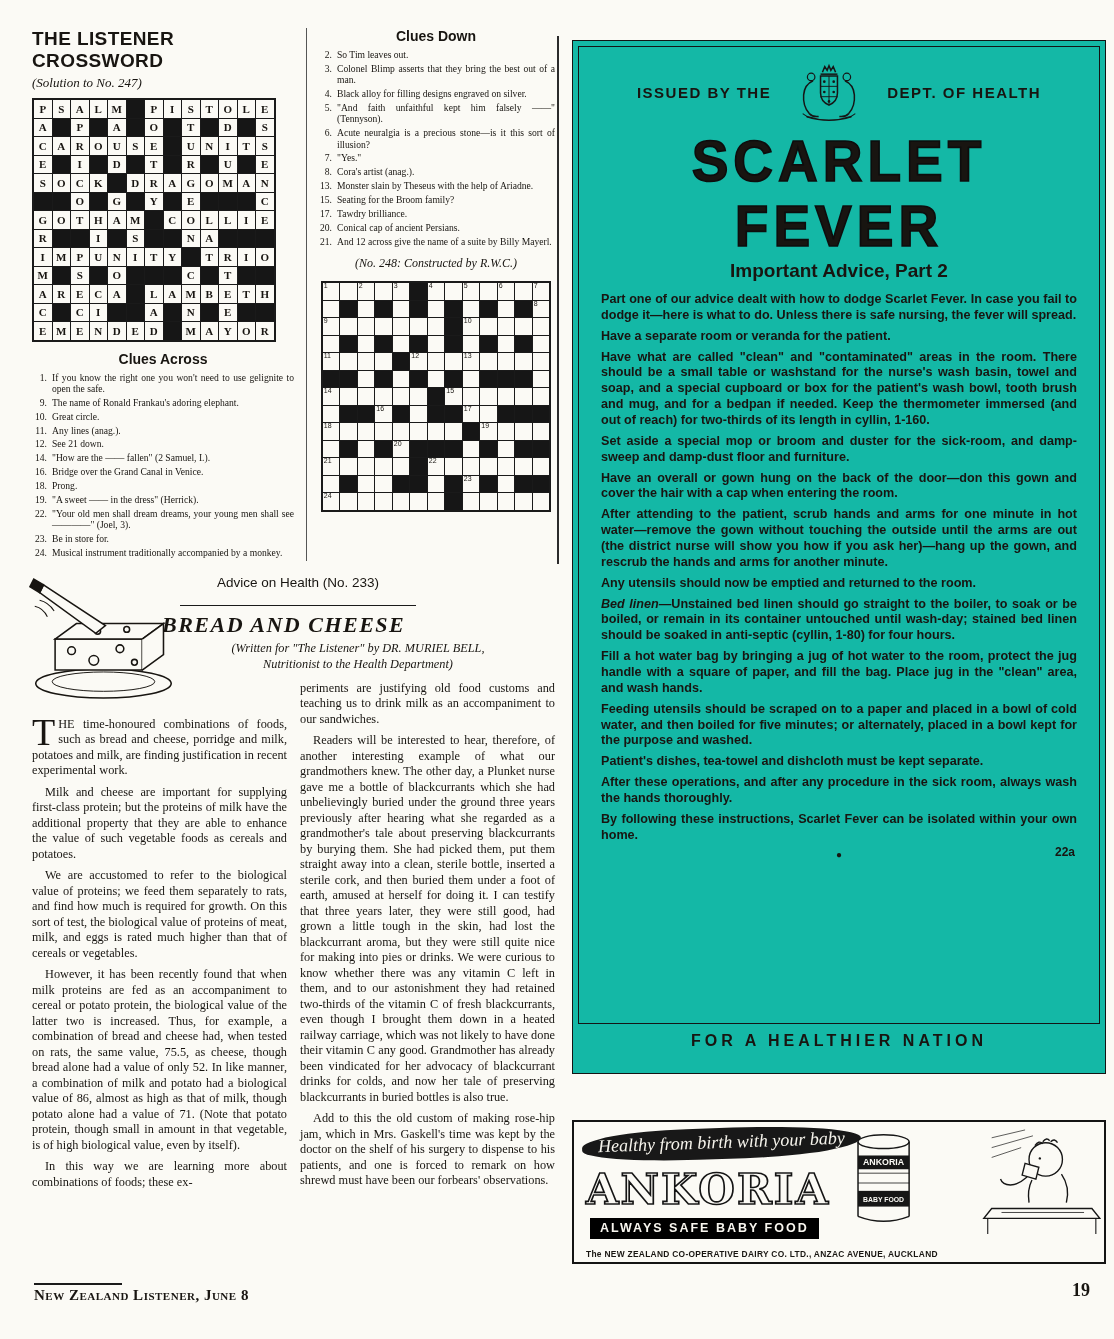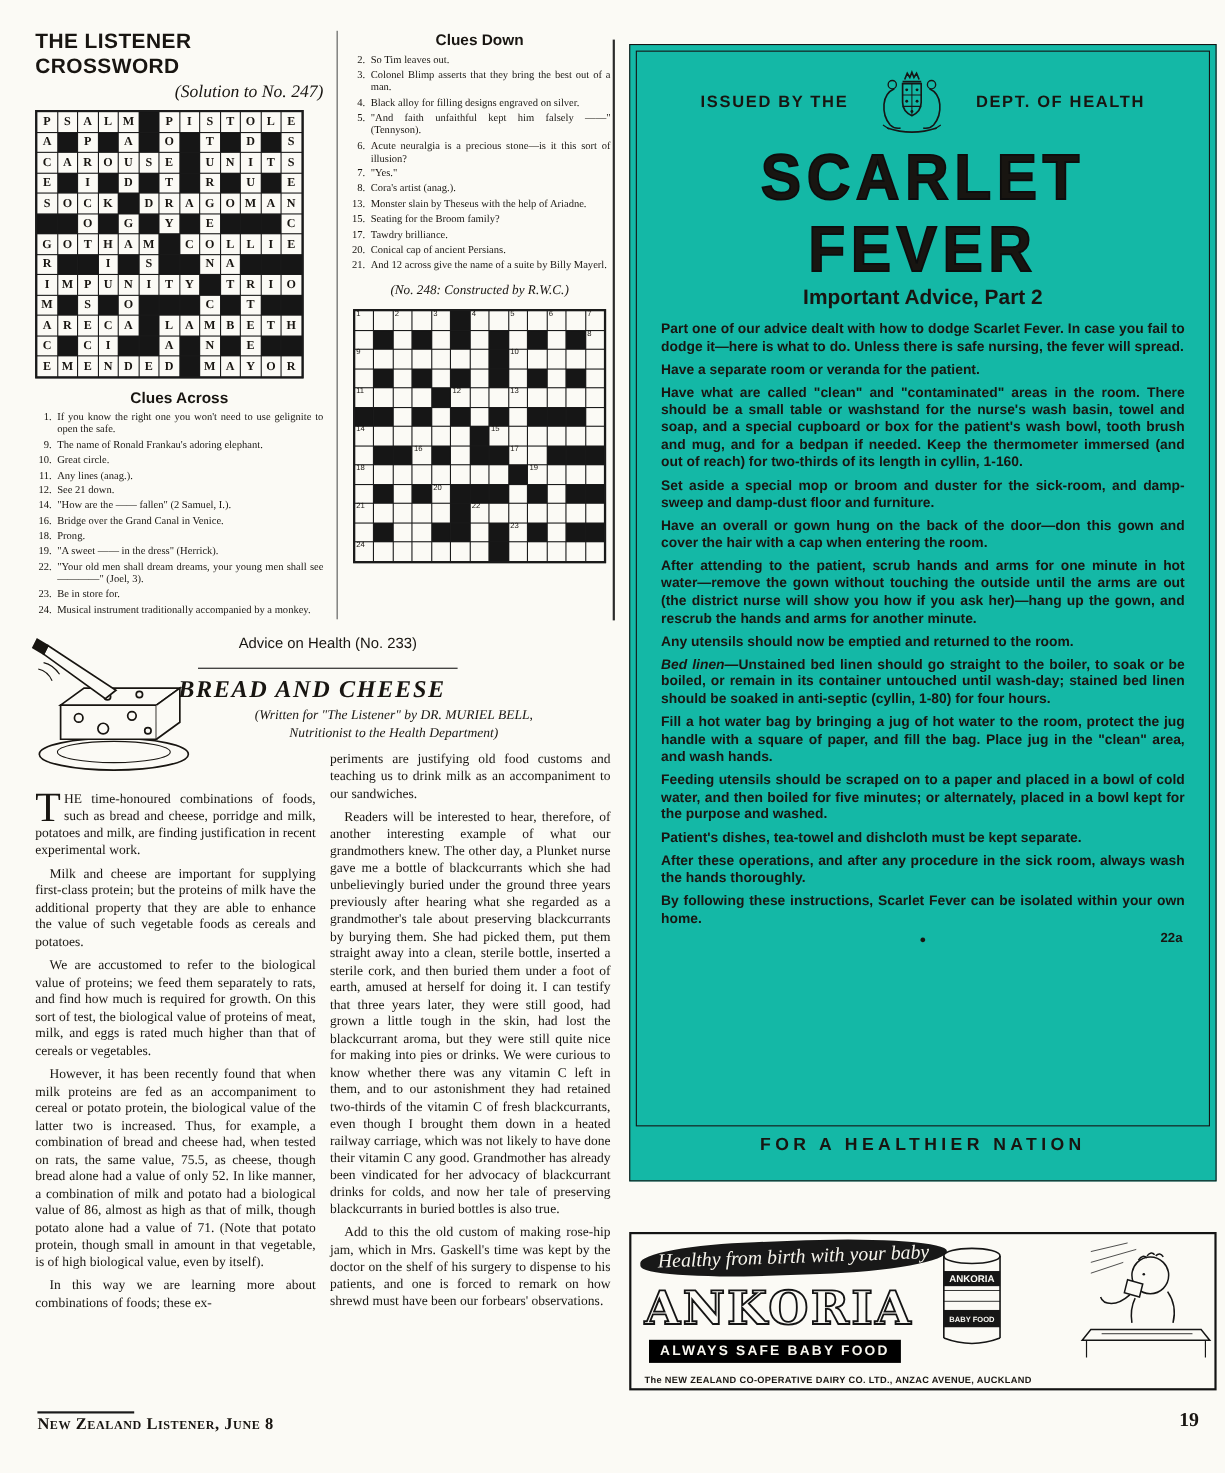--- a/index.html
+++ b/index.html
@@ -16,21 +16,21 @@
   .v-rule { position:absolute; left:557px; top:36px; width:1.5px; height:528px; background:#2b2b2b; }
 
   
   .left-col { position:absolute; left:32px; top:28px; width:523px; }
 
   
   .cw { display:flex; gap:12px; }
   .cw-left { width:262px; }
   .cw-right { width:249px; border-left:1px solid #555; padding-left:10px; }
   .cw-title { font-family:"Liberation Sans",sans-serif; font-weight:bold; font-size:19px; letter-spacing:.4px; }
-  .cw-sub { font-style:italic; font-size:16px; text-align:right; margin:3px 0 7px; }
+  .cw-sub { font-style:italic; font-size:13px; text-align:left; margin:3px 0 7px; }
   .grid { display:grid; gap:1px; background:#1a1a1a; border:2px solid #1a1a1a; width:max-content; }
   .sol-grid { grid-template-columns:repeat(13,17.5px); grid-auto-rows:17.5px; }
   .blank-grid { grid-template-columns:repeat(13,16.5px); grid-auto-rows:16.5px; margin:0 auto; }
   .cell { background:#fbfaf5; position:relative; display:flex; align-items:center; justify-content:center;
           font-weight:bold; font-size:11px; font-family:"Liberation Serif",serif; }
   .cell.black { background:#161616; }
   .cell .num { position:absolute; top:-1px; left:1px; font-size:7px; font-weight:normal; font-family:"Liberation Sans",sans-serif; }
   .clues-h { font-family:"Liberation Sans",sans-serif; font-weight:bold; font-size:14px; text-align:center; margin:9px 0 5px; }
   .clues-h.first { margin-top:0; }
   .clue { display:flex; font-size:9.6px; line-height:1.18; margin-bottom:2.6px; }

